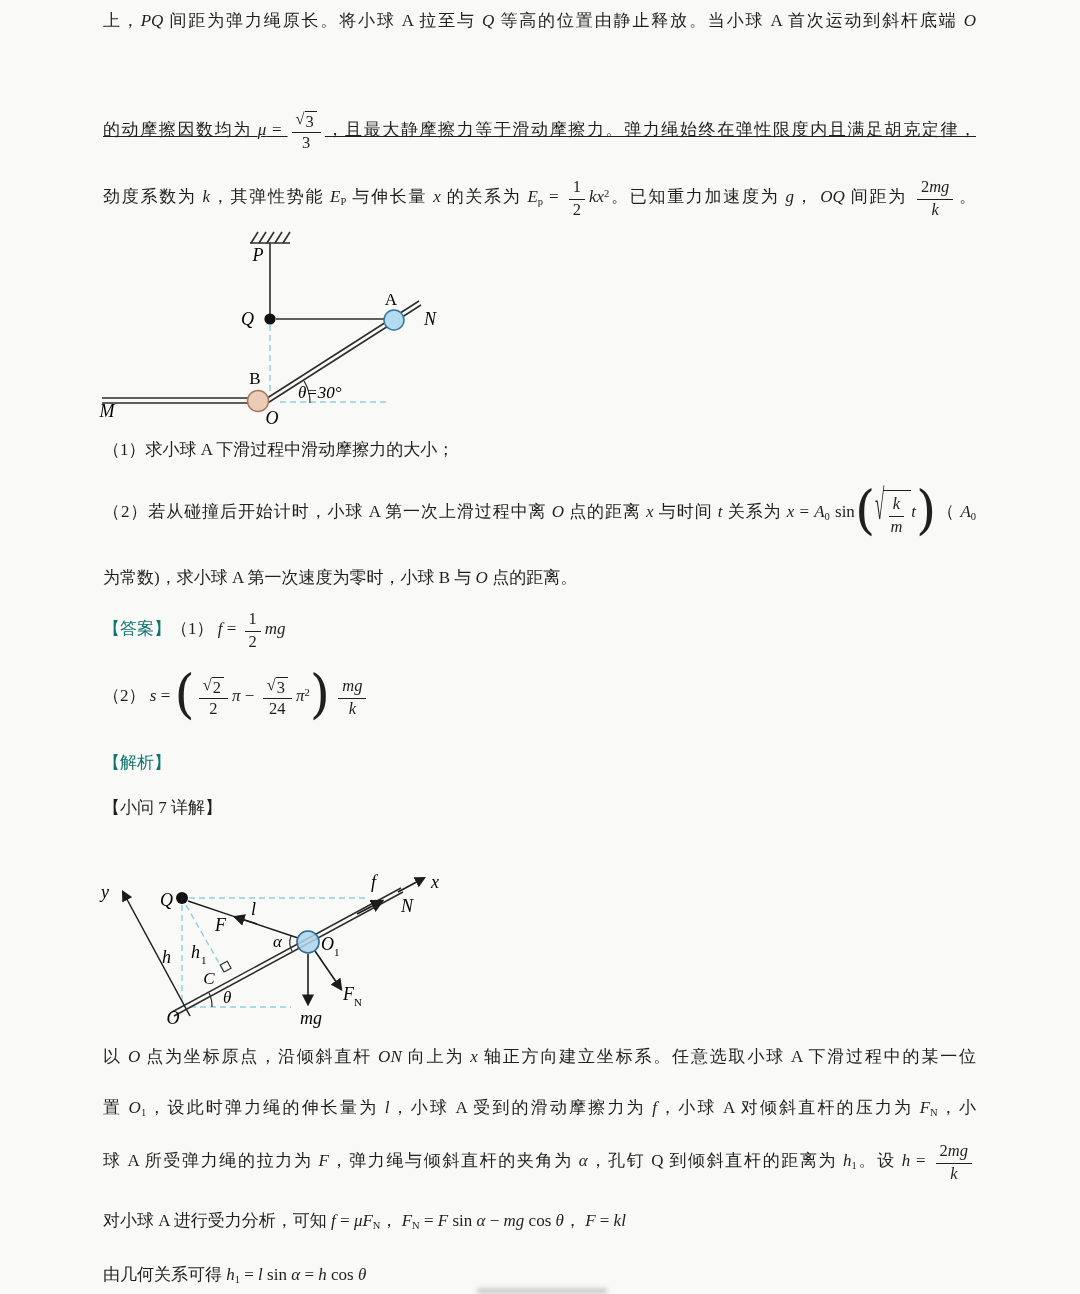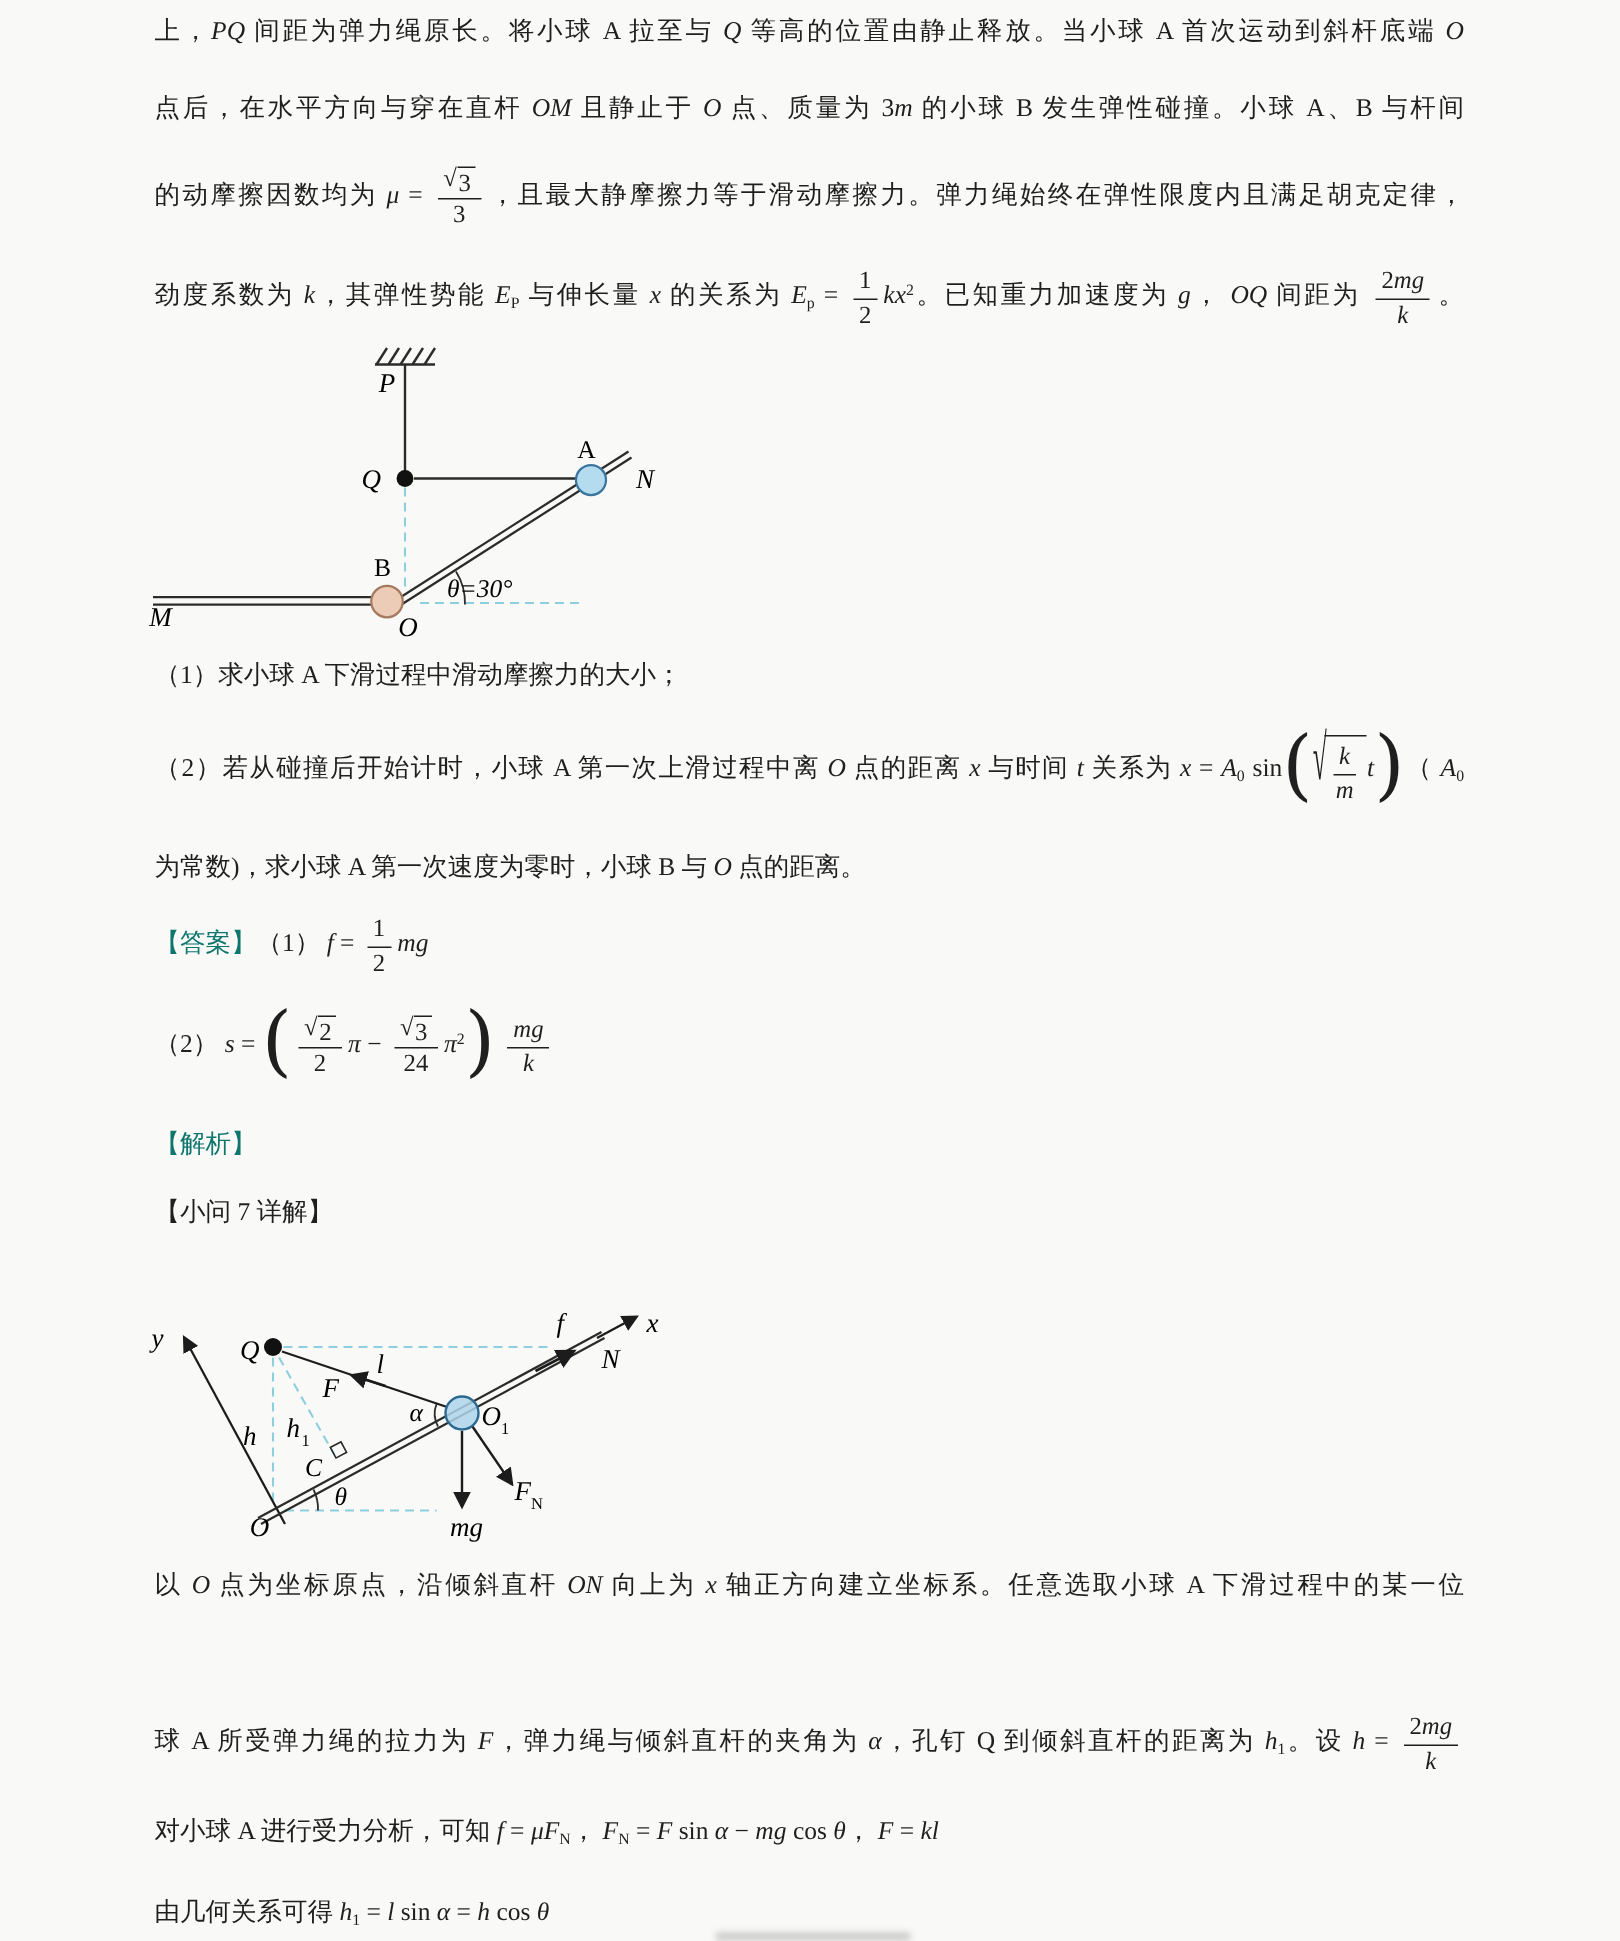--- a/index.html
+++ b/index.html
@@ -1,21 +1,21 @@
 <!DOCTYPE html>
 <html><head>
 <meta charset="utf-8">
 <style>
   html,body{margin:0;padding:0;background:#e9e9e7;}
   #page{position:relative;width:1080px;height:1294px;background:#f9f9f7;overflow:hidden;
         font-family:"Liberation Serif","DejaVu Serif",serif;color:#1f1f1f;}
   .line{position:absolute;left:103px;right:104px;font-size:17px;line-height:30px;}
   .just{text-align:justify;text-align-last:justify;}
   .tall58{line-height:58px;}
-  .tall60{line-height:60px;}
+  .tall60{line-height:60px;text-decoration:underline;}
   .tall70{line-height:70px;}
   .tall76{line-height:76px;}
   .it{font-style:italic;}
   .blue{color:#0f766e;}
   sub{font-size:0.62em;vertical-align:-0.32em;line-height:0;}
   sup{font-size:0.62em;vertical-align:0.5em;line-height:0;}
   .frac{display:inline-flex;flex-direction:column;align-items:center;vertical-align:middle;
         margin:0 4px;line-height:1.12;font-size:0.97em;}
   .frac .num{border-bottom:1.5px solid #1f1f1f;padding:1px 4px 2px;}
   .frac .den{padding:1px 4px 0;}
@@ -29,21 +29,20 @@
   .fig{position:absolute;}
   svg text{font-family:"Liberation Serif","DejaVu Serif",serif;}
   .artifact{position:absolute;background:#9a9a98;opacity:0.45;filter:blur(2px);border-radius:2px;}
 </style>
 </head>
 <body>
 
 <div id="page">
 
   <div class="line just" style="top:6px"><span>上，</span><span class="it">PQ</span><span> 间距为弹力绳原长。将小球 A 拉至与 </span><span class="it">Q</span><span> 等高的位置由静止释放。当小球 A 首次运动到斜杆底端 </span><span class="it">O</span></div>
-  <div class="line just" style="top:57px"><span>点后，在水平方向与穿在直杆 </span><span class="it">OM</span><span> 且静止于 </span><span class="it">O</span><span> 点、质量为 3</span><span class="it">m</span><span> 的小球 B 发生弹性碰撞。小球 A、B 与杆间</span></div>
   <div class="line just tall60" style="top:100px"><span>的动摩擦因数均为 </span><span class="it">μ</span><span> = </span><span class="frac">
         <span class="num"><span class="sq">
             <span class="rad">√</span>
             <span class="ovl">3</span>
           </span></span>
         <span class="den"><span>3</span></span>
       </span><span>，且最大静摩擦力等于滑动摩擦力。弹力绳始终在弹性限度内且满足胡克定律，</span></div>
   <div class="line just tall58" style="top:168px"><span>劲度系数为 </span><span class="it">k</span><span>，其弹性势能 </span><span class="it">E</span><sub>P</sub><span> 与伸长量 </span><span class="it">x</span><span> 的关系为 </span><span class="it">E</span><sub>p</sub><span> = </span><span class="frac">
         <span class="num"><span>1</span></span>
         <span class="den"><span>2</span></span>
@@ -164,20 +163,21 @@
     <text x="116" y="96" font-size="11">1</text>
     <text x="124" y="116" font-size="17" font-style="italic" text-anchor="middle">C</text>
     <text x="138" y="135" font-size="17" font-style="italic">θ</text>
     <text x="88" y="156" font-size="18" font-style="italic" text-anchor="middle">O</text>
     <text x="226" y="156" font-size="18" font-style="italic" text-anchor="middle">mg</text>
     <text x="258" y="132" font-size="18" font-style="italic">F</text>
     <text x="269" y="138" font-size="11">N</text>
   </svg>
 
   <div class="line just" style="top:1042px"><span>以 </span><span class="it">O</span><span> 点为坐标原点，沿倾斜直杆 </span><span class="it">ON</span><span> 向上为 </span><span class="it">x</span><span> 轴正方向建立坐标系。任意选取小球 A 下滑过程中的某一位</span></div>
+  <div class="line just" style="top:1092px;line-height:32px"><span>置 </span><span class="it">O</span><sub>1</sub><span>，设此时弹力绳的伸长量为 </span><span class="it">l</span><span>，小球 A 受到的滑动摩擦力为 </span><span class="it">f</span><span>，小球 A 对倾斜直杆的压力为 </span><span class="it">F</span><sub>N</sub><span>，小</span></div>
   <div class="line just tall58" style="top:1132px"><span>球 A 所受弹力绳的拉力为 </span><span class="it">F</span><span>，弹力绳与倾斜直杆的夹角为 </span><span class="it">α</span><span>，孔钉 Q 到倾斜直杆的距离为 </span><span class="it">h</span><sub>1</sub><span>。设 </span><span class="it">h</span><span> = </span><span class="frac">
         <span class="num"><span>2</span><span class="it">mg</span></span>
         <span class="den"><span class="it">k</span></span>
       </span></div>
   <div class="line" style="top:1205px;line-height:32px"><span>对小球 A 进行受力分析，可知 </span><span class="it">f</span><span> = </span><span class="it">μF</span><sub>N</sub><span>， </span><span class="it">F</span><sub>N</sub><span> = </span><span class="it">F</span><span> sin </span><span class="it">α</span><span> − </span><span class="it">mg</span><span> cos </span><span class="it">θ</span><span>， </span><span class="it">F</span><span> = </span><span class="it">kl</span></div>
   <div class="line" style="top:1259px;line-height:32px"><span>由几何关系可得 </span><span class="it">h</span><sub>1</sub><span> = </span><span class="it">l</span><span> sin </span><span class="it">α</span><span> = </span><span class="it">h</span><span> cos </span><span class="it">θ</span></div>
 
   <div class="artifact" style="left:477px;top:1288px;width:130px;height:6px"></div>
 </div>
 

